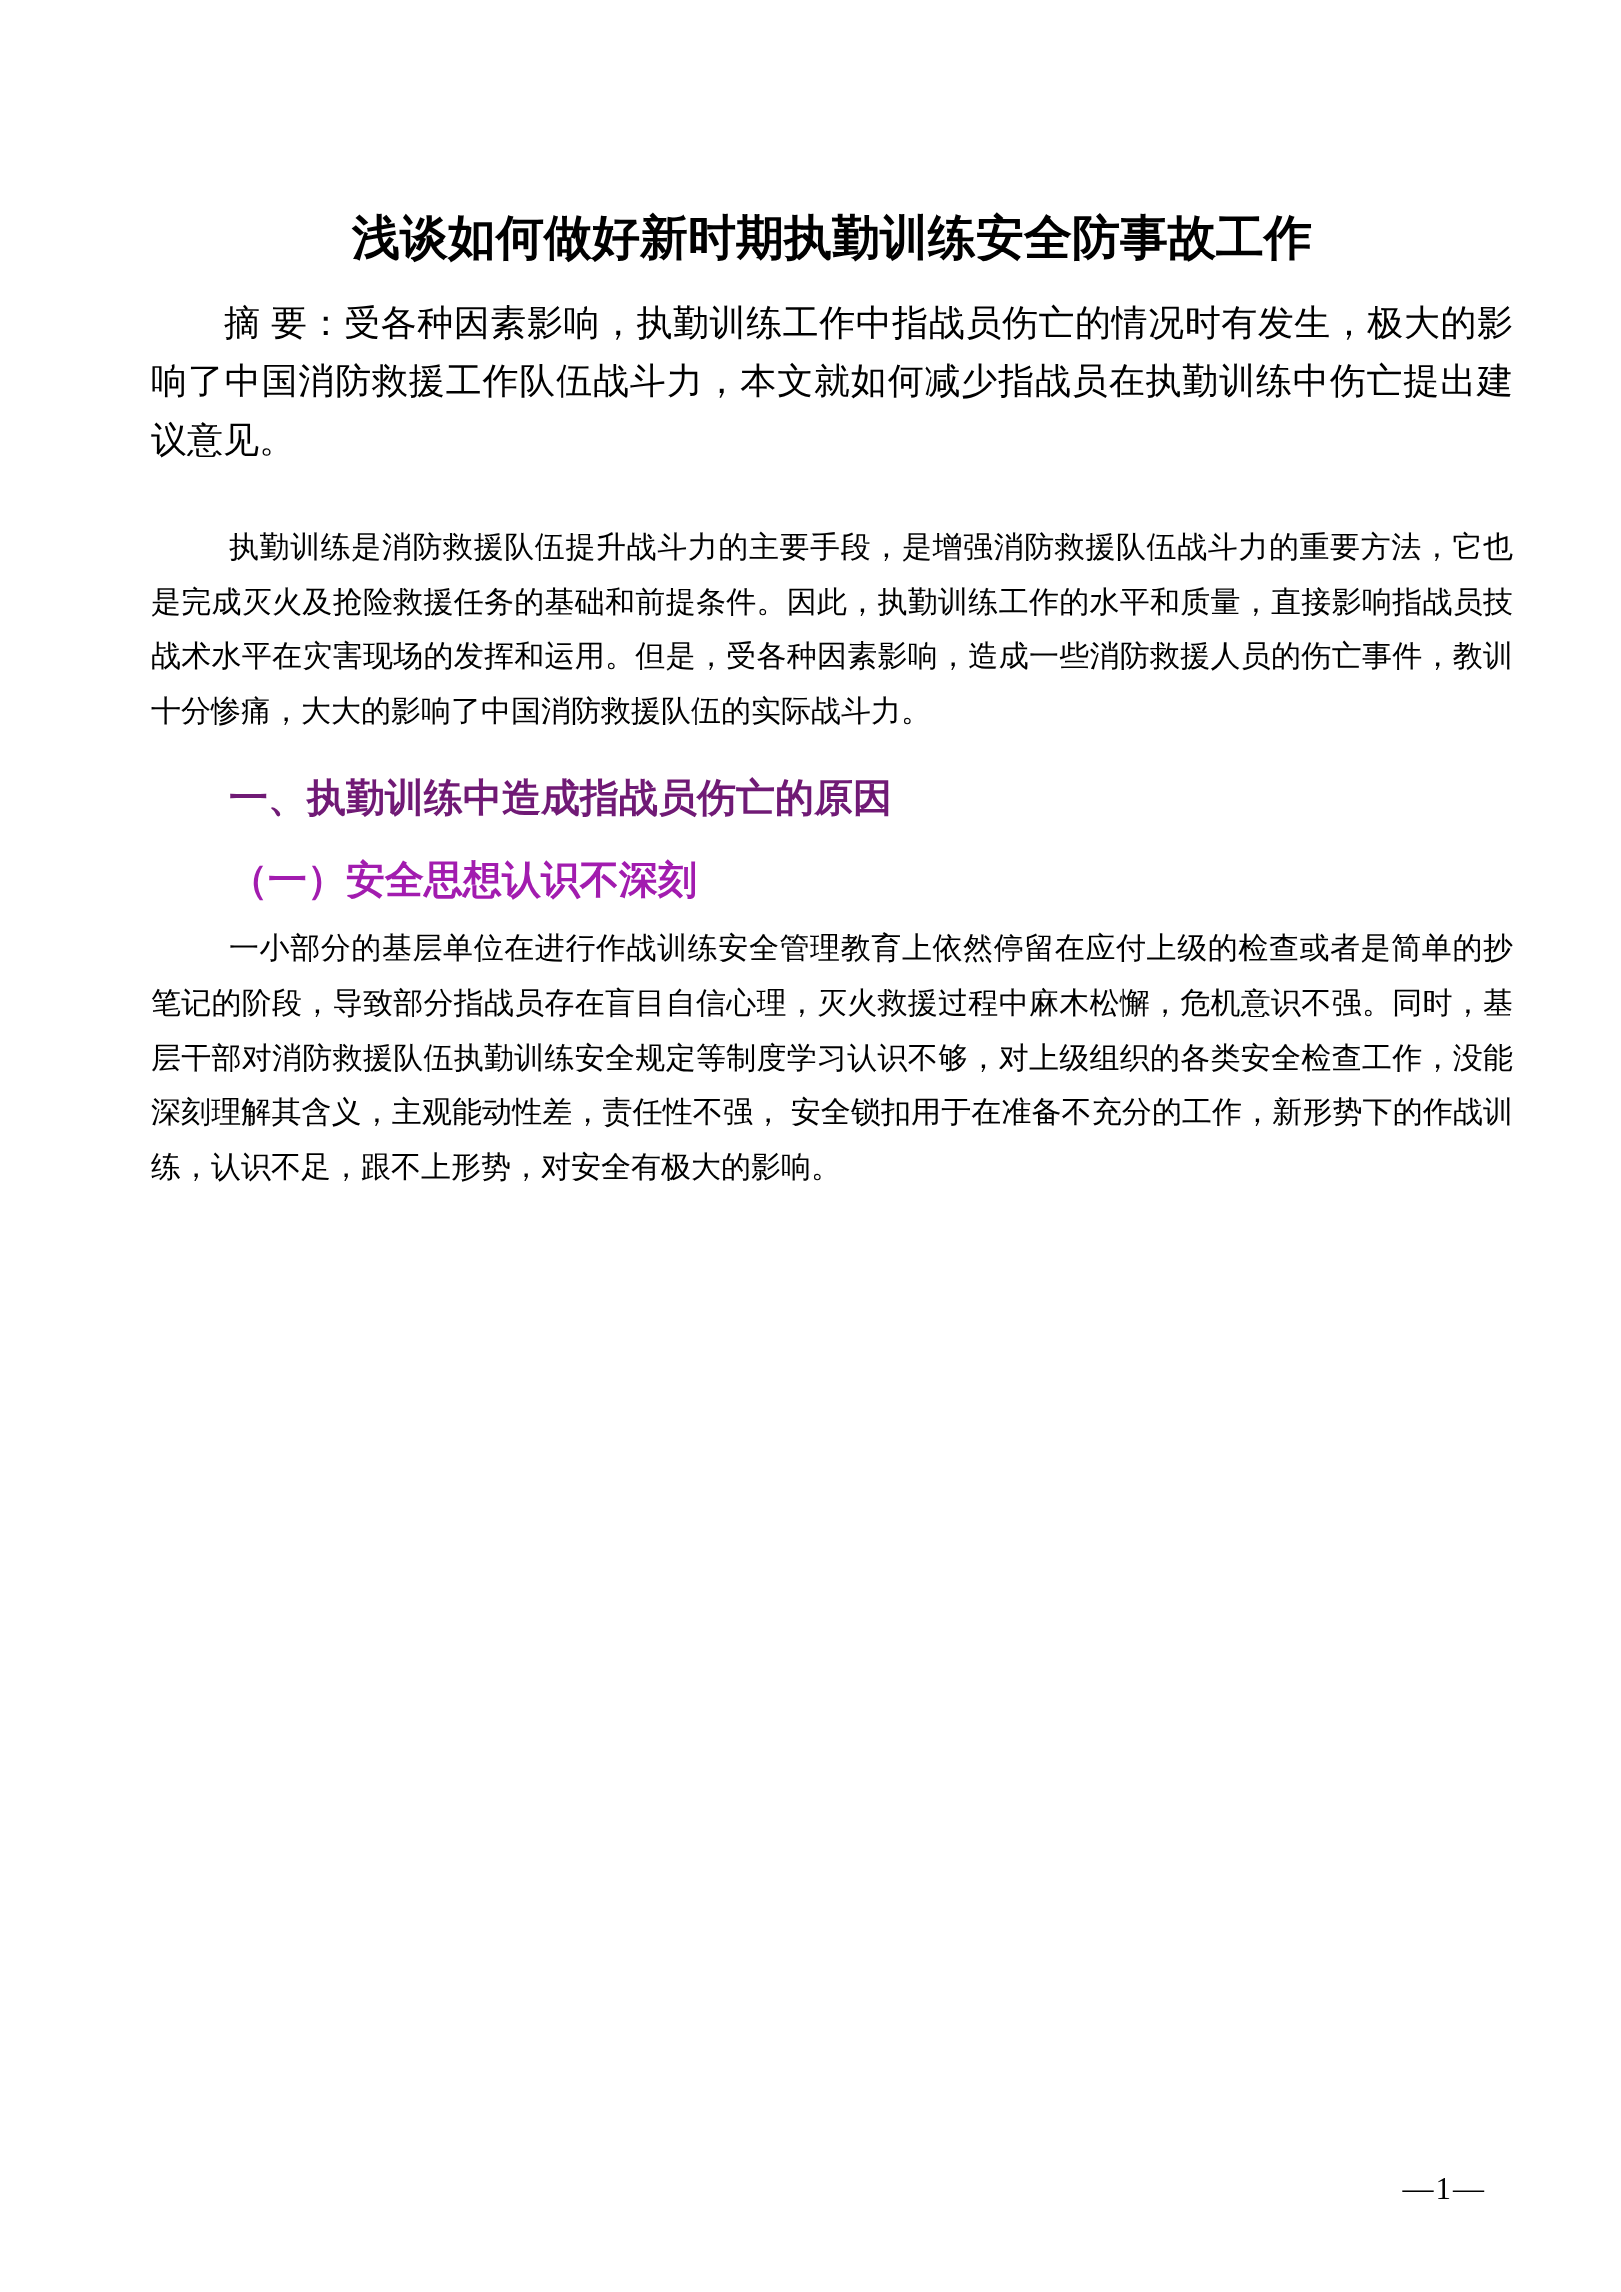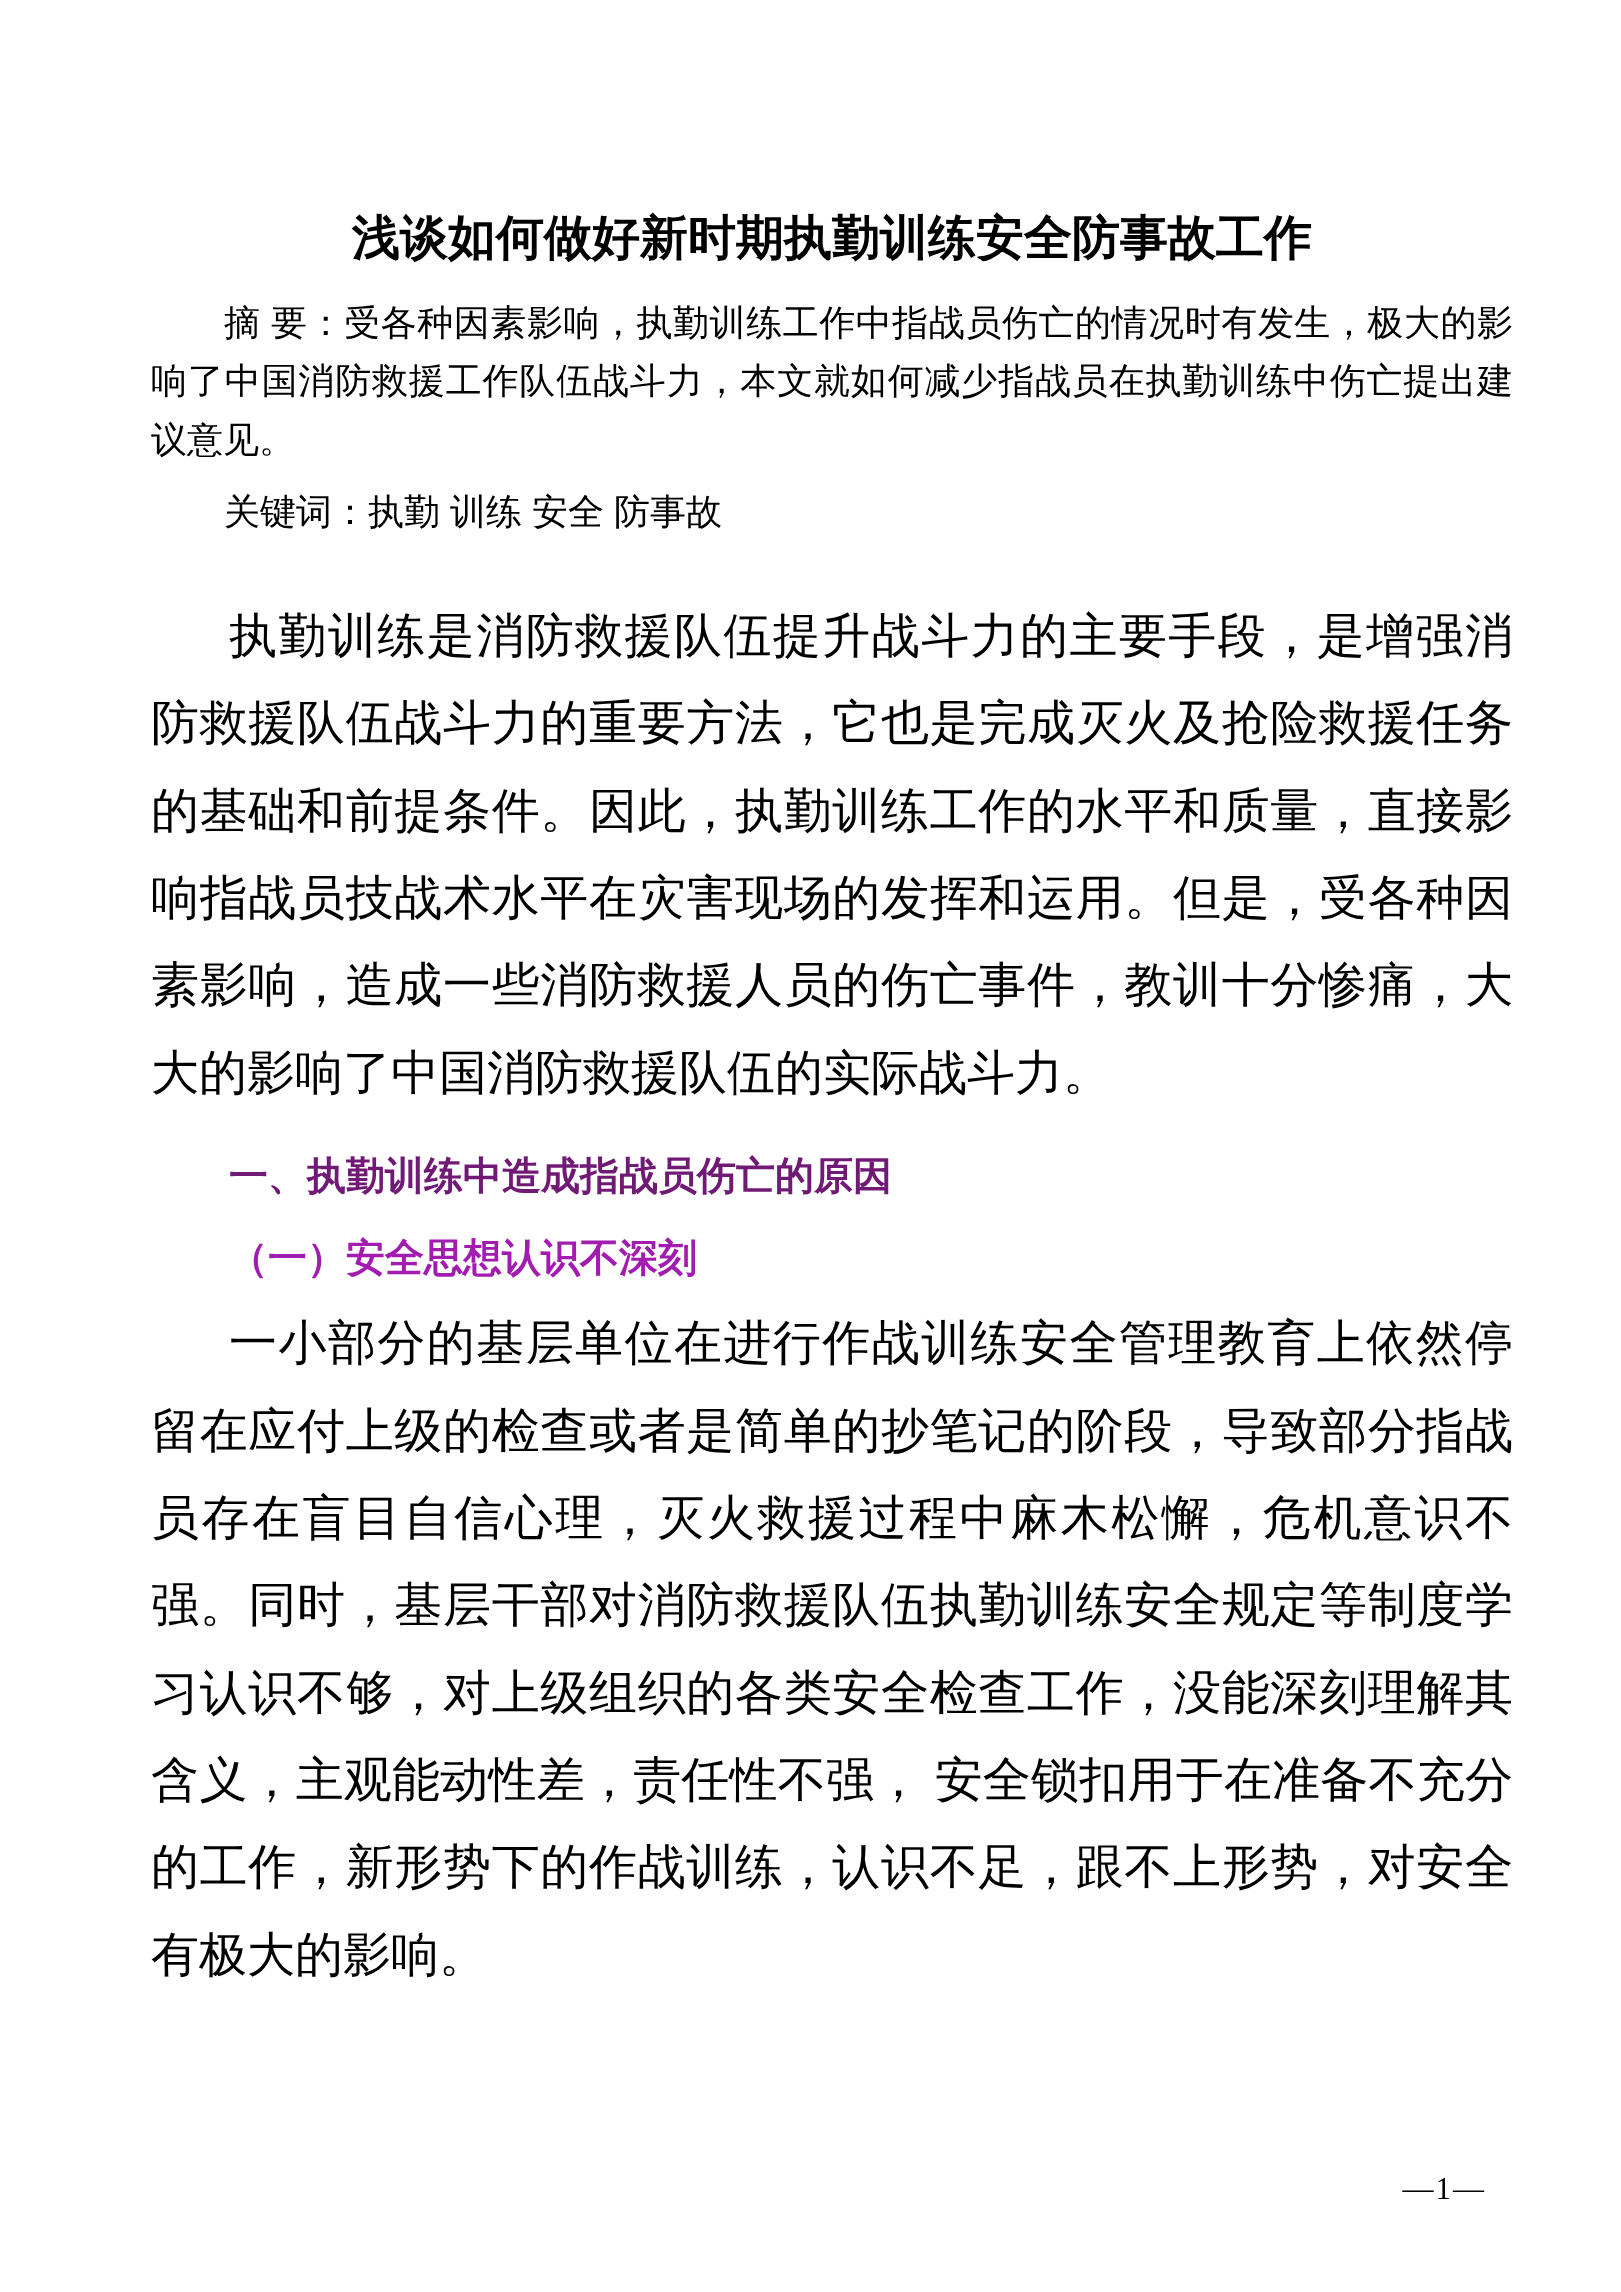--- a/index.html
+++ b/index.html
@@ -49,21 +49,21 @@
     margin-top: 27.4px;
     text-indent: 73px;
   }
   .keywords {
     margin-top: 13.7px;
     text-indent: 73px;
   }
   
   .body-para {
     font-family: "Liberation Serif", "DejaVu Serif", serif;
-    font-size: 48px;
+    font-size: 30px;
     line-height: 1.82;
     color: #000000;
     margin: 0;
     text-indent: 78px;
     text-align: justify;
     text-justify: inter-ideograph;
   }
   .para-gap-1 { margin-top: 51px; }
   .para-gap-2 { margin-top: 9.8px; }
   
@@ -102,21 +102,20 @@
 </head>
 <body>
 
 <div class="page">
   <div class="content">
 
     <h1 class="doc-title">浅谈如何做好新时期执勤训练安全防事故工作</h1>
 
     <p class="meta-block abstract">摘 要：受各种因素影响，执勤训练工作中指战员伤亡的情况时有发生，极大的影响了中国消防救援工作队伍战斗力，本文就如何减少指战员在执勤训练中伤亡提出建议意见。</p>
 
-    <p class="meta-block keywords">关键词：执勤 训练 安全 防事故</p>
 
     <p class="body-para para-gap-1">执勤训练是消防救援队伍提升战斗力的主要手段，是增强消防救援队伍战斗力的重要方法，它也是完成灭火及抢险救援任务的基础和前提条件。因此，执勤训练工作的水平和质量，直接影响指战员技战术水平在灾害现场的发挥和运用。但是，受各种因素影响，造成一些消防救援人员的伤亡事件，教训十分惨痛，大大的影响了中国消防救援队伍的实际战斗力。</p>
 
     <h2 class="h-level-1">一、执勤训练中造成指战员伤亡的原因</h2>
 
     <h3 class="h-level-2">（一）安全思想认识不深刻</h3>
 
     <p class="body-para para-gap-2">一小部分的基层单位在进行作战训练安全管理教育上依然停留在应付上级的检查或者是简单的抄笔记的阶段，导致部分指战员存在盲目自信心理，灭火救援过程中麻木松懈，危机意识不强。同时，基层干部对消防救援队伍执勤训练安全规定等制度学习认识不够，对上级组织的各类安全检查工作，没能深刻理解其含义，主观能动性差，责任性不强， 安全锁扣用于在准备不充分的工作，新形势下的作战训练，认识不足，跟不上形势，对安全有极大的影响。</p>
 
 

